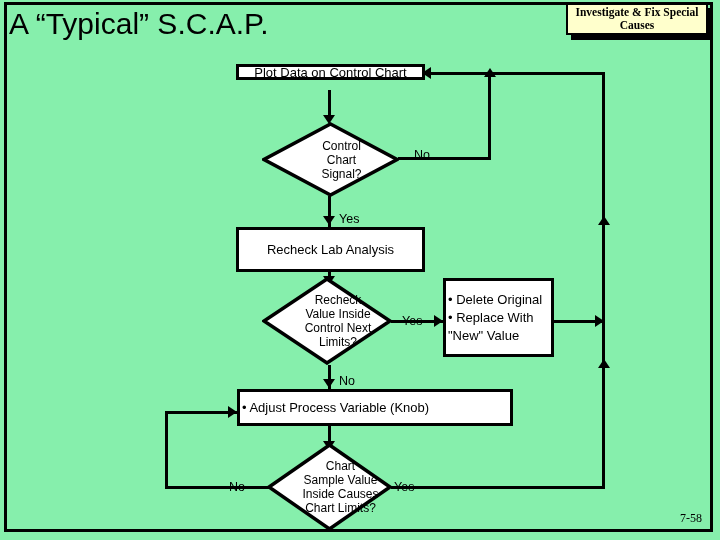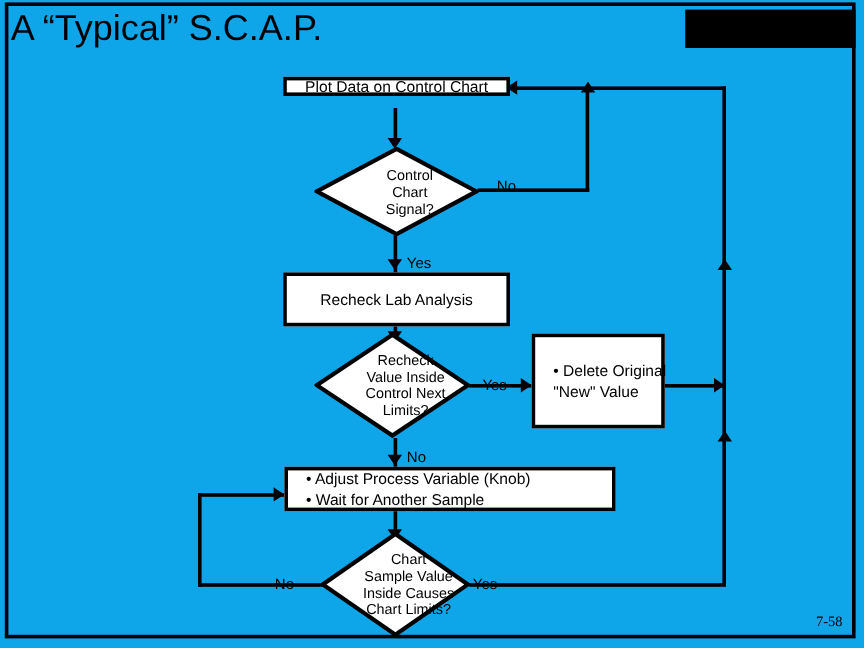--- a/index.html
+++ b/index.html
@@ -4,21 +4,21 @@
 <style>
   html, body {
     margin: 0;
     padding: 0;
     background: #ffffff;
   }
   #slide {
     position: relative;
     width: 720px;
     height: 540px;
-    background: #0ea5e9;
+    background: #86efac;
     overflow: hidden;
     font-family: "Liberation Sans", sans-serif;
   }
   
   #frame {
     position: absolute;
     left: 4px;
     top: 2px;
     width: 709px;
     height: 530px;
@@ -78,21 +78,21 @@
     align-items: center;
     justify-content: center;
     text-align: center;
     font-size: 13px;
     line-height: 15px;
     z-index: 5;
   }
   .pbox.left-align {
     justify-content: flex-start;
     text-align: left;
-    padding-left: 15px;
+    padding-left: 2px;
   }
   .bullets {
     font-size: 13px;
     line-height: 18px;
   }
   .bullets .bl {
     white-space: nowrap;
   }
   
   .diamond-wrap {
@@ -174,20 +174,21 @@
 </head>
 <body>
 
 <div id="slide">
 
   <div id="frame"></div>
 
   <div id="title">A “Typical” S.C.A.P.</div>
 
   <div id="callout-shadow"></div>
+  <div id="callout">Investigate &amp; Fix Special Causes</div>
 
   <div class="ln" style="left:328px; top:90px; width:3px; height:28px;"></div>
   <div class="arrow down" style="left:323px; top:115px;"></div>
 
   <div class="ln" style="left:398px; top:157px; width:93px; height:3px;"></div>
   <div class="ln" style="left:488px; top:74px; width:3px; height:86px;"></div>
   <div class="arrow up" style="left:484px; top:68px;"></div>
 
   <div class="ln" style="left:425px; top:72px; width:180px; height:3px;"></div>
   <div class="arrow left" style="left:422px; top:67px;"></div>
@@ -259,28 +260,28 @@
         <div>Value Inside</div>
         <div>Control Next</div>
         <div>Limits?</div>
       </div>
     </div>
   </div>
 
   <div class="pbox left-align" style="left:443px; top:278px; width:111px; height:79px;">
     <div class="bullets">
       <div class="bl">• Delete Original</div>
+      <div class="bl">• Replace With</div>
       <div class="bl">"New" Value</div>
     </div>
   </div>
 
   <div class="pbox left-align" style="left:237px; top:389px; width:276px; height:37px;">
     <div class="bullets">
       <div class="bl">• Adjust Process Variable (Knob)</div>
-      <div class="bl">• Wait for Another Sample</div>
     </div>
   </div>
 
   <div class="diamond-wrap" style="left:267px; top:443px; width:125px; height:88px;">
     <svg width="125" height="88" viewBox="0 0 125 88">
       <polygon points="62.5,2 123,44 62.5,86 2,44" fill="#ffffff" stroke="#000000" stroke-width="3.5"></polygon>
     </svg>
     <div class="diamond-label">
       <div>
         <div>Chart</div>

